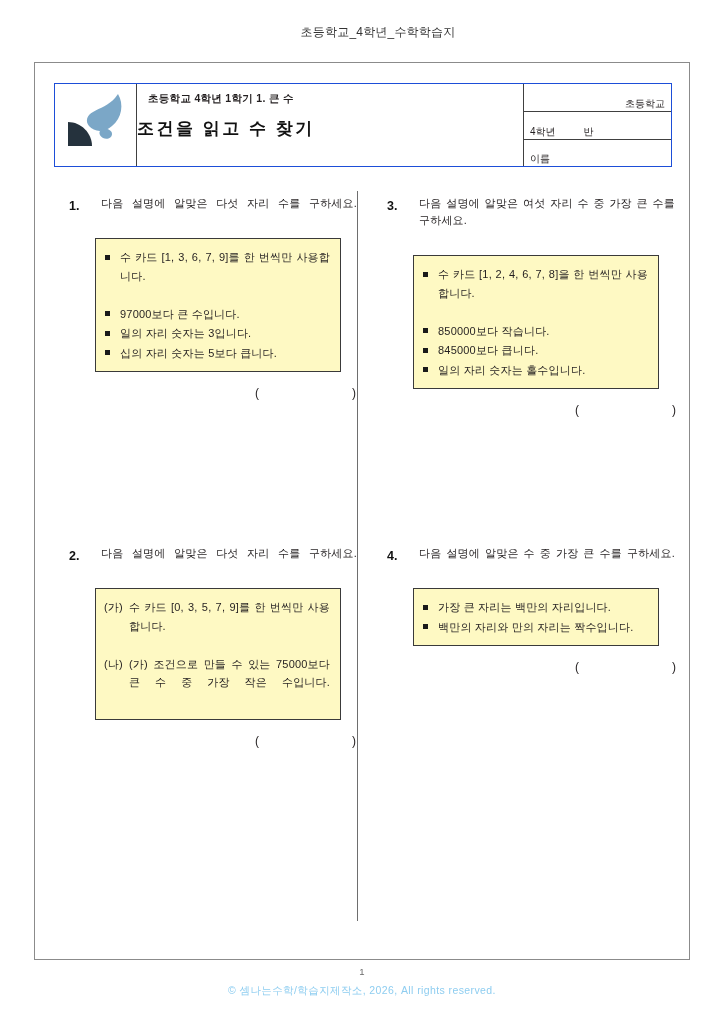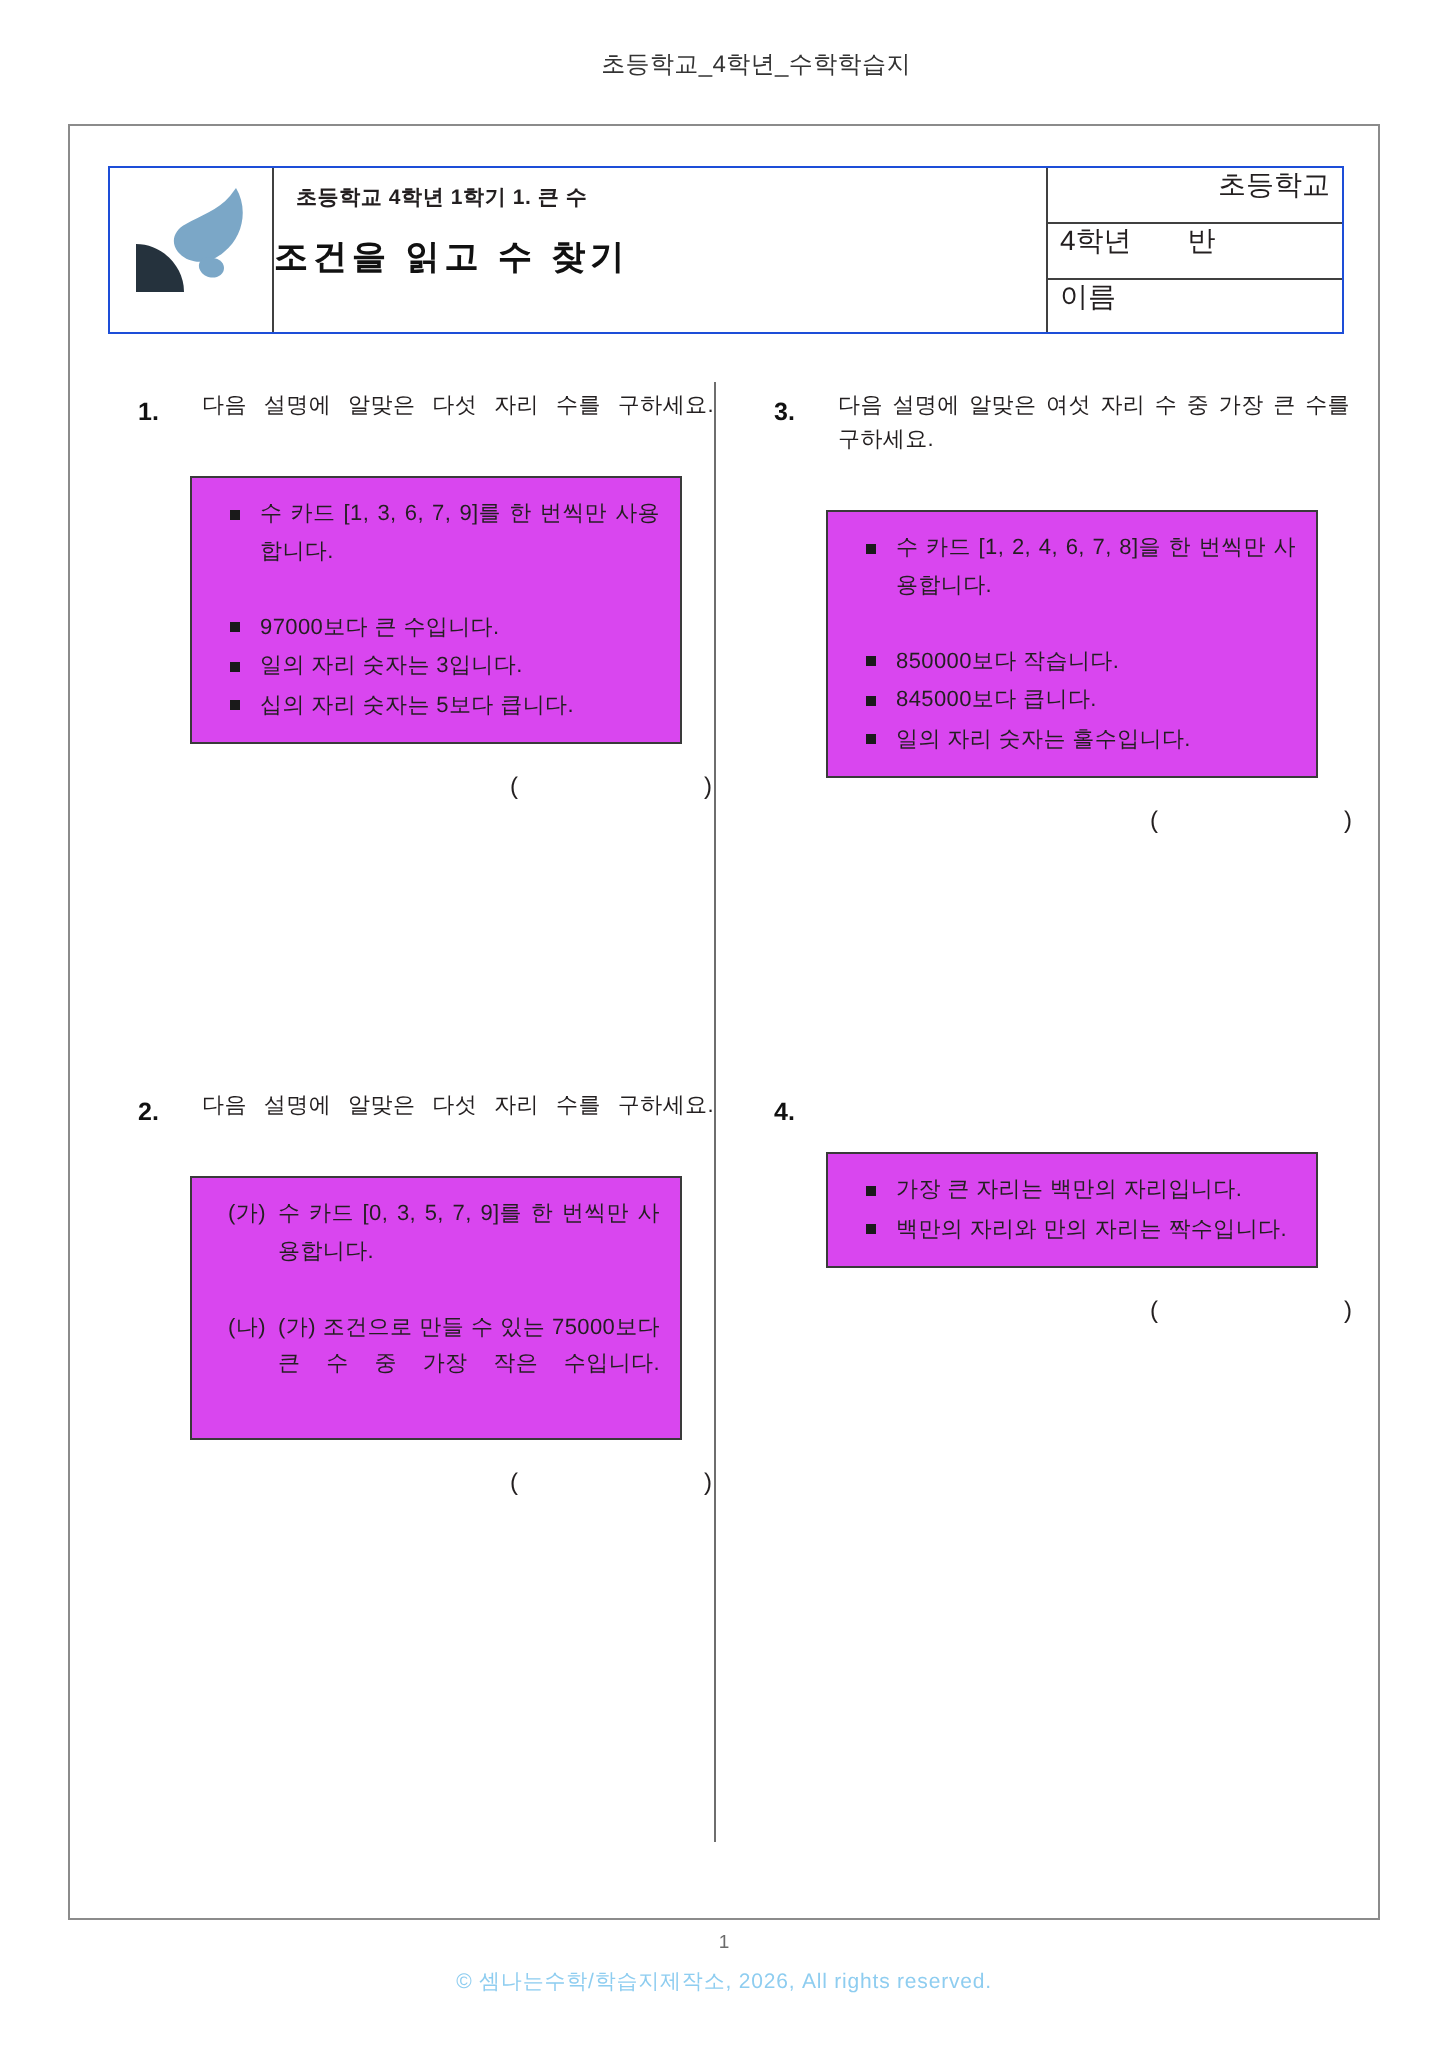--- a/index.html
+++ b/index.html
@@ -94,23 +94,23 @@
   .info-cell {
     width: 147px;
     flex: none;
     display: flex;
     flex-direction: column;
     box-sizing: border-box;
   }
   .info-row {
     height: 33.33%;
     box-sizing: border-box;
-    font-size: 14px;
+    font-size: 10px;
     display: flex;
-    align-items: flex-start;
+    align-items: flex-end;
     padding: 0 6px;
     white-space: nowrap;
     color: #231f20;
   }
   .info-row + .info-row { border-top: 1px solid #404040; }
   .info-row.right { justify-content: flex-end; }
   .info-grade-label { }
   .info-class-label { margin-left: 28px; }
 
   
@@ -153,22 +153,22 @@
     text-align: justify;
     text-justify: inter-character;
     letter-spacing: 0.2px;
   }
   .prob-q::after { content: ""; display: inline-block; width: 100%; }
 
   .cond-box {
     margin: 9px 0 0 38px;
     border: 1px solid #3a3a3a;
     box-sizing: border-box;
-    padding: 9px 10px 9px 18px;
-    background: #d946ef;
+    padding: 9px 10px 9px 8px;
+    background: #fef9c3;
   }
   .p1 .cond-box { width: 246px; }
   .p3 .cond-box { width: 246px; }
   .p2 .cond-box { width: 246px; }
   .p4 .cond-box { width: 246px; }
 
   .cond-item {
     position: relative;
     font-size: 11px;
     line-height: 18.5px;
@@ -345,20 +345,21 @@
     </div>
     <div class="answer-line">
       <span class="ans-open">(</span>
       <span class="ans-close">)</span>
     </div>
   </div>
 
   <div class="problem p4">
     <div class="prob-head">
       <span class="prob-num">4.</span>
+      <div class="prob-q">다음 설명에 알맞은 수 중 가장 큰 수를 구하세요.</div>
     </div>
     <div class="cond-box">
       <div class="cond-item">
         <span class="bullet"></span>
         <span>가장 큰 자리는 백만의 자리입니다.</span>
       </div>
       <div class="cond-item">
         <span class="bullet"></span>
         <span>백만의 자리와 만의 자리는 짝수입니다.</span>
       </div>

